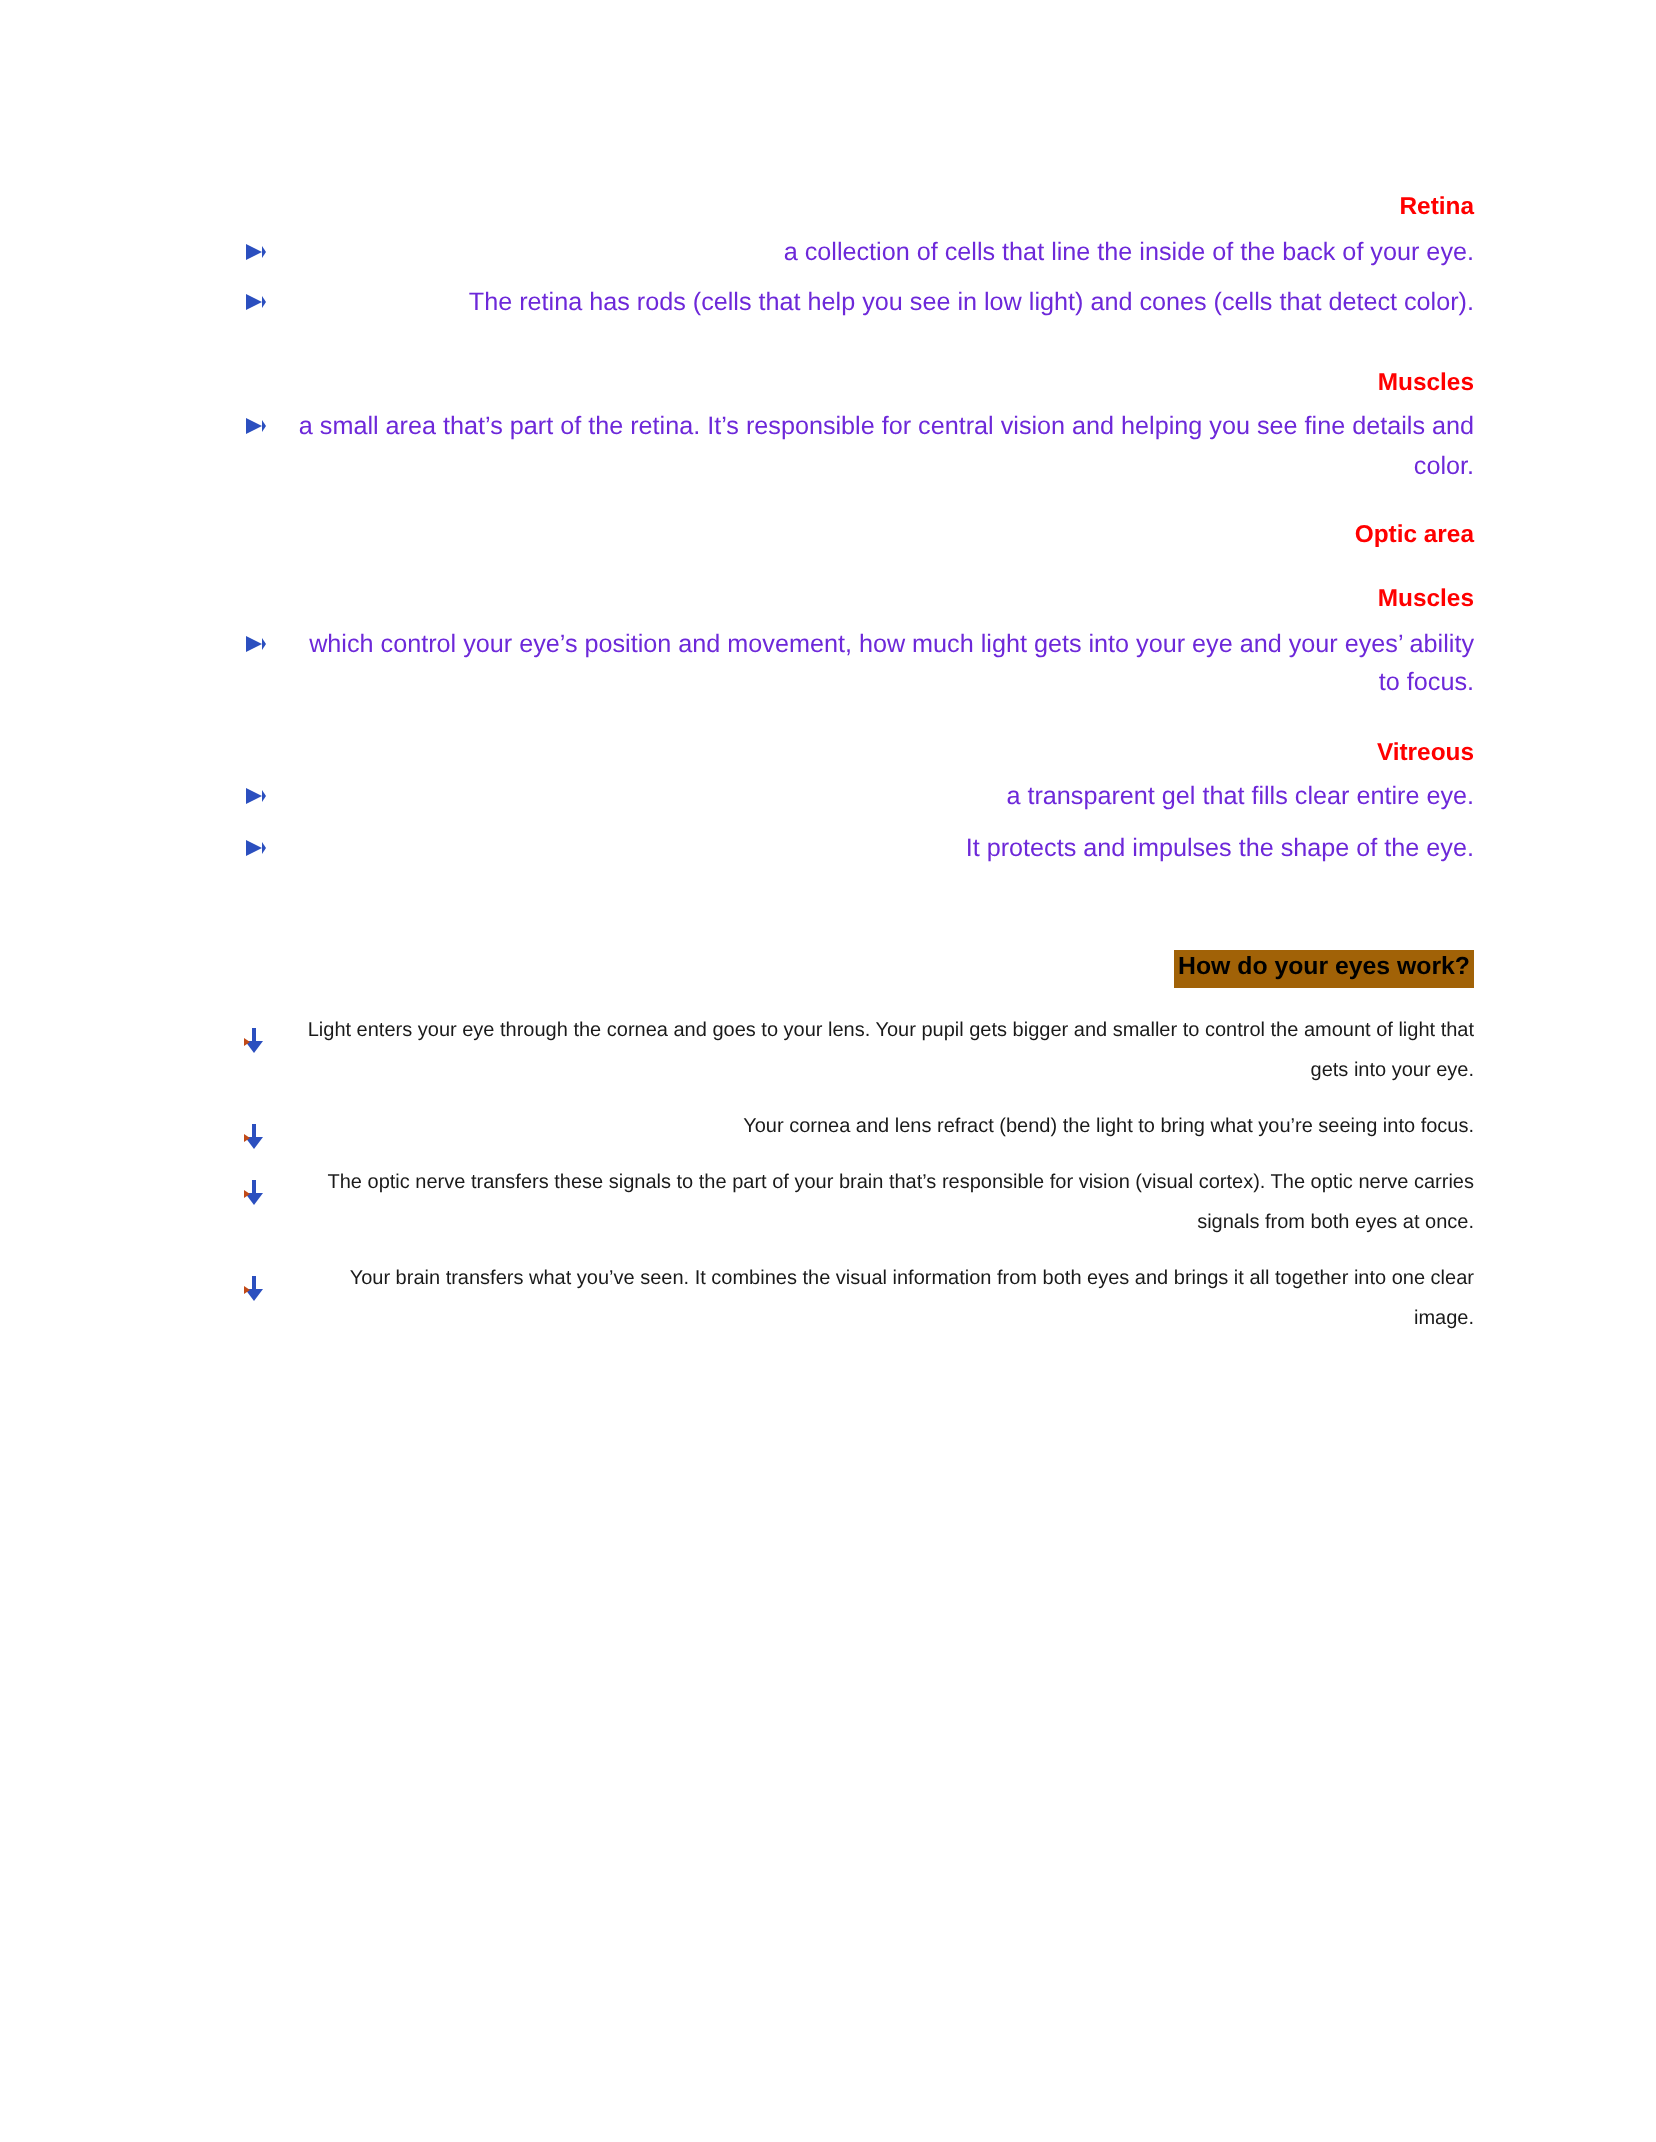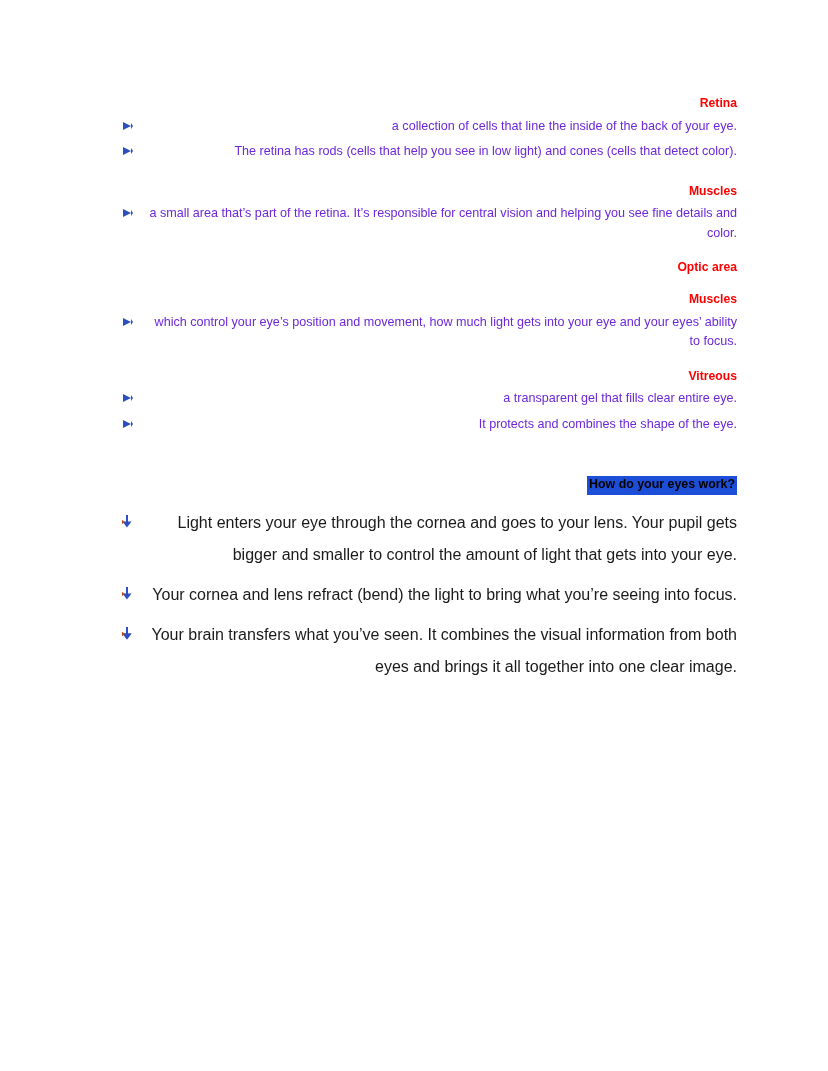--- a/index.html
+++ b/index.html
@@ -70,39 +70,39 @@
     display: inline-block;
   }
   .arrow-marker svg { display: block; }
 
   
   .hl-heading-wrap {
     margin-top: 40px;
   }
   .hl-heading {
     display: inline-block;
-    background: #1d4ed8;
+    background: #a16207;
     color: #000000;
     font-weight: bold;
     font-size: 12.4px;
     line-height: 1.25;
     padding: 1px 2px 2px 2px;
   }
 
   
   ul.down-list {
     list-style: none;
     margin: 12px 0 0 0;
     padding: 0;
   }
   ul.down-list li {
     position: relative;
     padding-left: 50px;
     margin-bottom: 8px;
-    font-size: 16px;
+    font-size: 10px;
     line-height: 2.0;
     color: #1a1a1a;
   }
   .down-marker {
     position: absolute;
     left: 23px;
     top: 8px;
     width: 14px;
     height: 14px;
   }
@@ -192,21 +192,21 @@
           </span>
           <span>a transparent gel that fills clear entire eye.</span>
         </li>
         <li>
           <span class="arrow-marker">
             <svg width="12" height="12" viewBox="0 0 12 12">
                 <path d="M1 2 L9 6 L1 10 Z" fill="#2b4fbf"></path>
                 <path d="M9 3 L11 6 L9 9 Z" fill="#2b4fbf"></path>
               </svg>
           </span>
-          <span>It protects and combines the shape of the eye.</span>
+          <span>It protects and impulses the shape of the eye.</span>
         </li>
       </ul>
     </div>
 
     <div class="hl-heading-wrap">
       <span class="hl-heading">How do your eyes work?</span>
 
       <ul class="down-list">
         <li>
           <span class="down-marker">
@@ -229,20 +229,21 @@
           <span>Your cornea and lens refract (bend) the light to bring what you’re seeing into focus.</span>
         </li>
         <li>
           <span class="down-marker">
             <svg width="14" height="14" viewBox="0 0 14 14">
                 <path d="M6 0 L8 0 L8 7 L6 7 Z" fill="#2b4fbf"></path>
                 <path d="M2.5 6.5 L11.5 6.5 L7 12.5 Z" fill="#2b4fbf"></path>
                 <path d="M2 5 L5 7 L2 9 Z" fill="#c24a16"></path>
               </svg>
           </span>
+          <span>The optic nerve transfers these signals to the part of your brain that’s responsible for vision (visual cortex). The optic nerve carries signals from both eyes at once.</span>
         </li>
         <li>
           <span class="down-marker">
             <svg width="14" height="14" viewBox="0 0 14 14">
                 <path d="M6 0 L8 0 L8 7 L6 7 Z" fill="#2b4fbf"></path>
                 <path d="M2.5 6.5 L11.5 6.5 L7 12.5 Z" fill="#2b4fbf"></path>
                 <path d="M2 5 L5 7 L2 9 Z" fill="#c24a16"></path>
               </svg>
           </span>
           <span>Your brain transfers what you’ve seen. It combines the visual information from both eyes and brings it all together into one clear image.</span>

